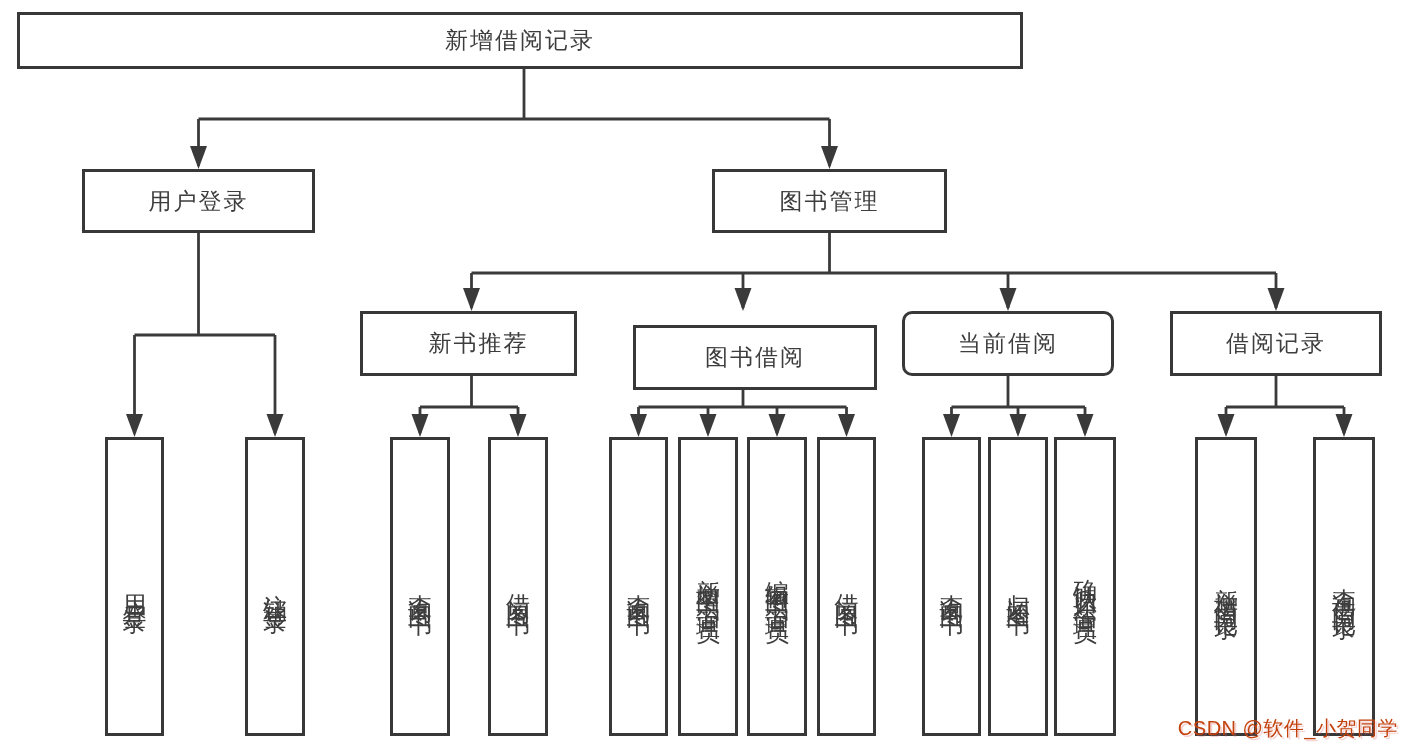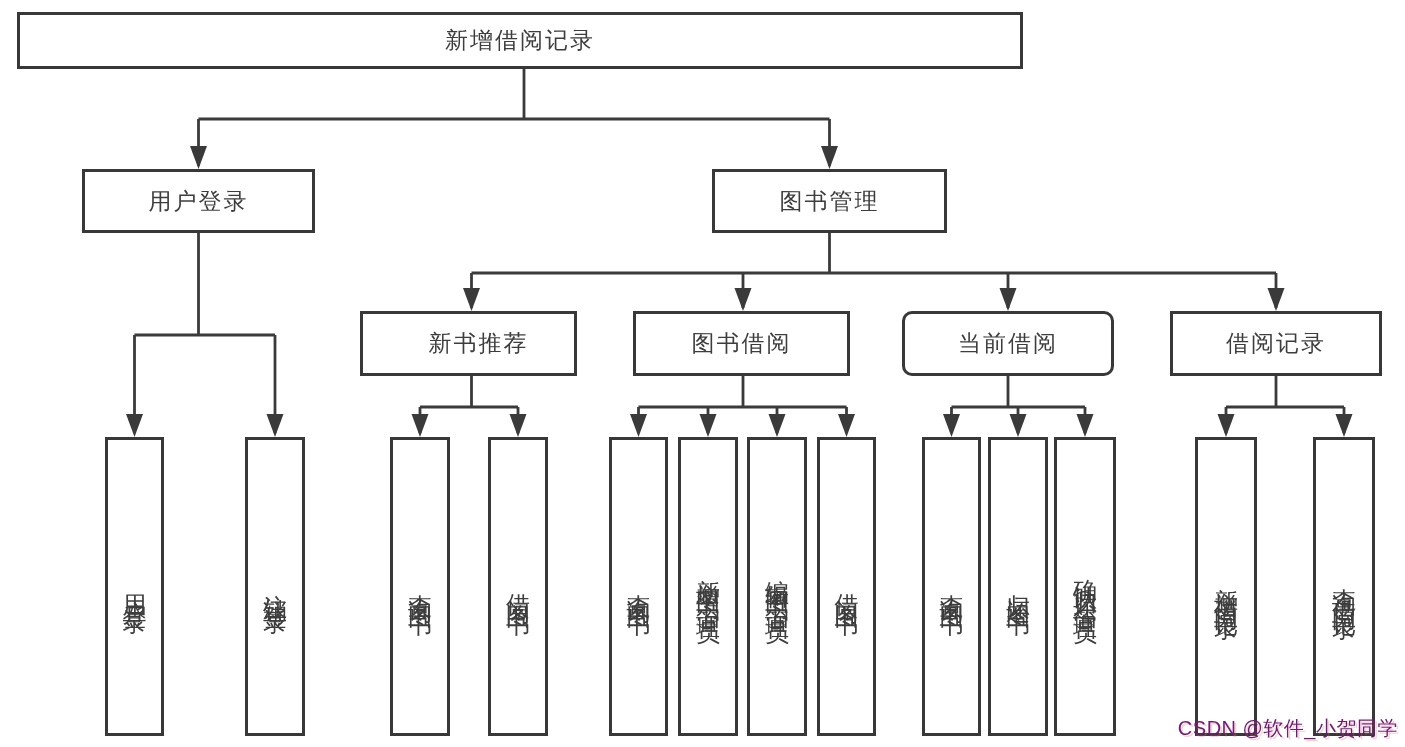--- a/index.html
+++ b/index.html
@@ -27,42 +27,42 @@
     letter-spacing:6px;
     line-height:1;
     white-space:nowrap;
     color:#3d3d3d;
   }
   
   #n-root {left:17px;  top:12px;  width:1006px;height:57px;}
   #n-l2-1 {left:82px;  top:169px; width:233px; height:64px;}
   #n-l2-2 {left:712px; top:169px; width:235px; height:64px;text-align:right;}
   #n-l3-1 {left:360px; top:311px; width:217px; height:65px;padding-left:20px;}
-  #n-l3-2 {left:633px; top:311px; width:217px; height:65px;}
+  #n-l3-2 {left:633px; top:325px; width:244px; height:65px;}
   #n-l3-3 {left:902px; top:311px; width:212px; height:65px;border-radius:10px;}
   #n-l3-4 {left:1170px;top:311px; width:212px; height:65px;}
   .leaf{top:437px;height:299px;}
   #lf-1 {left:105px; width:59px;}
   #lf-2 {left:245px; width:60px;}
   #lf-3 {left:390px; width:60px;}
   #lf-4 {left:488px; width:60px;}
   #lf-5 {left:609px; width:59px;}
   #lf-6 {left:678px; width:60px;}
   #lf-7 {left:747px; width:60px;}
   #lf-8 {left:817px; width:59px;}
   #lf-9 {left:922px; width:59px;}
   #lf-10{left:988px; width:60px;}
   #lf-11{left:1054px;width:62px;}
   #lf-12{left:1195px;width:62px;}
   #lf-13{left:1313px;width:62px;}
   #watermark{
     position:absolute;
     right:7px;bottom:5px;
     font-size:20px;
-    color:#701a75;
+    color:#c2410c;
     letter-spacing:0.5px;
     text-shadow:2px 2px 0 rgba(226,110,110,0.30);
     white-space:nowrap;
   }
 </style>
 </head>
 <body>
 
 <div id="canvas">
 

